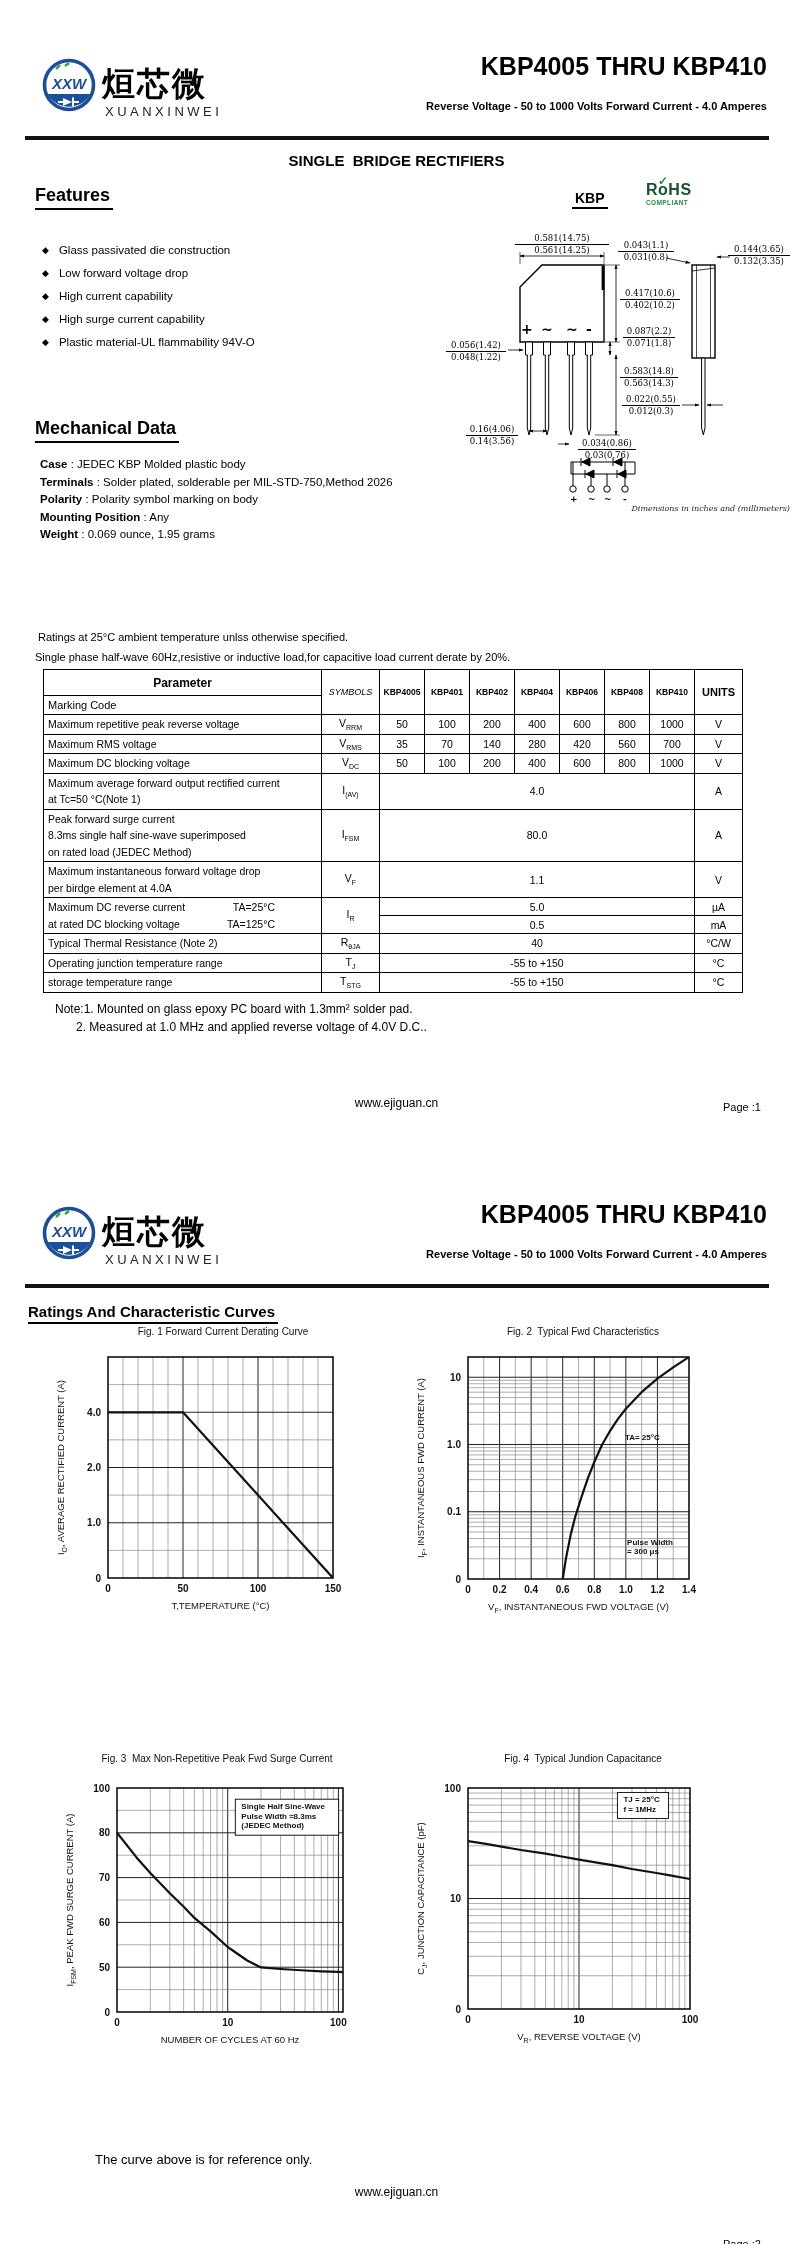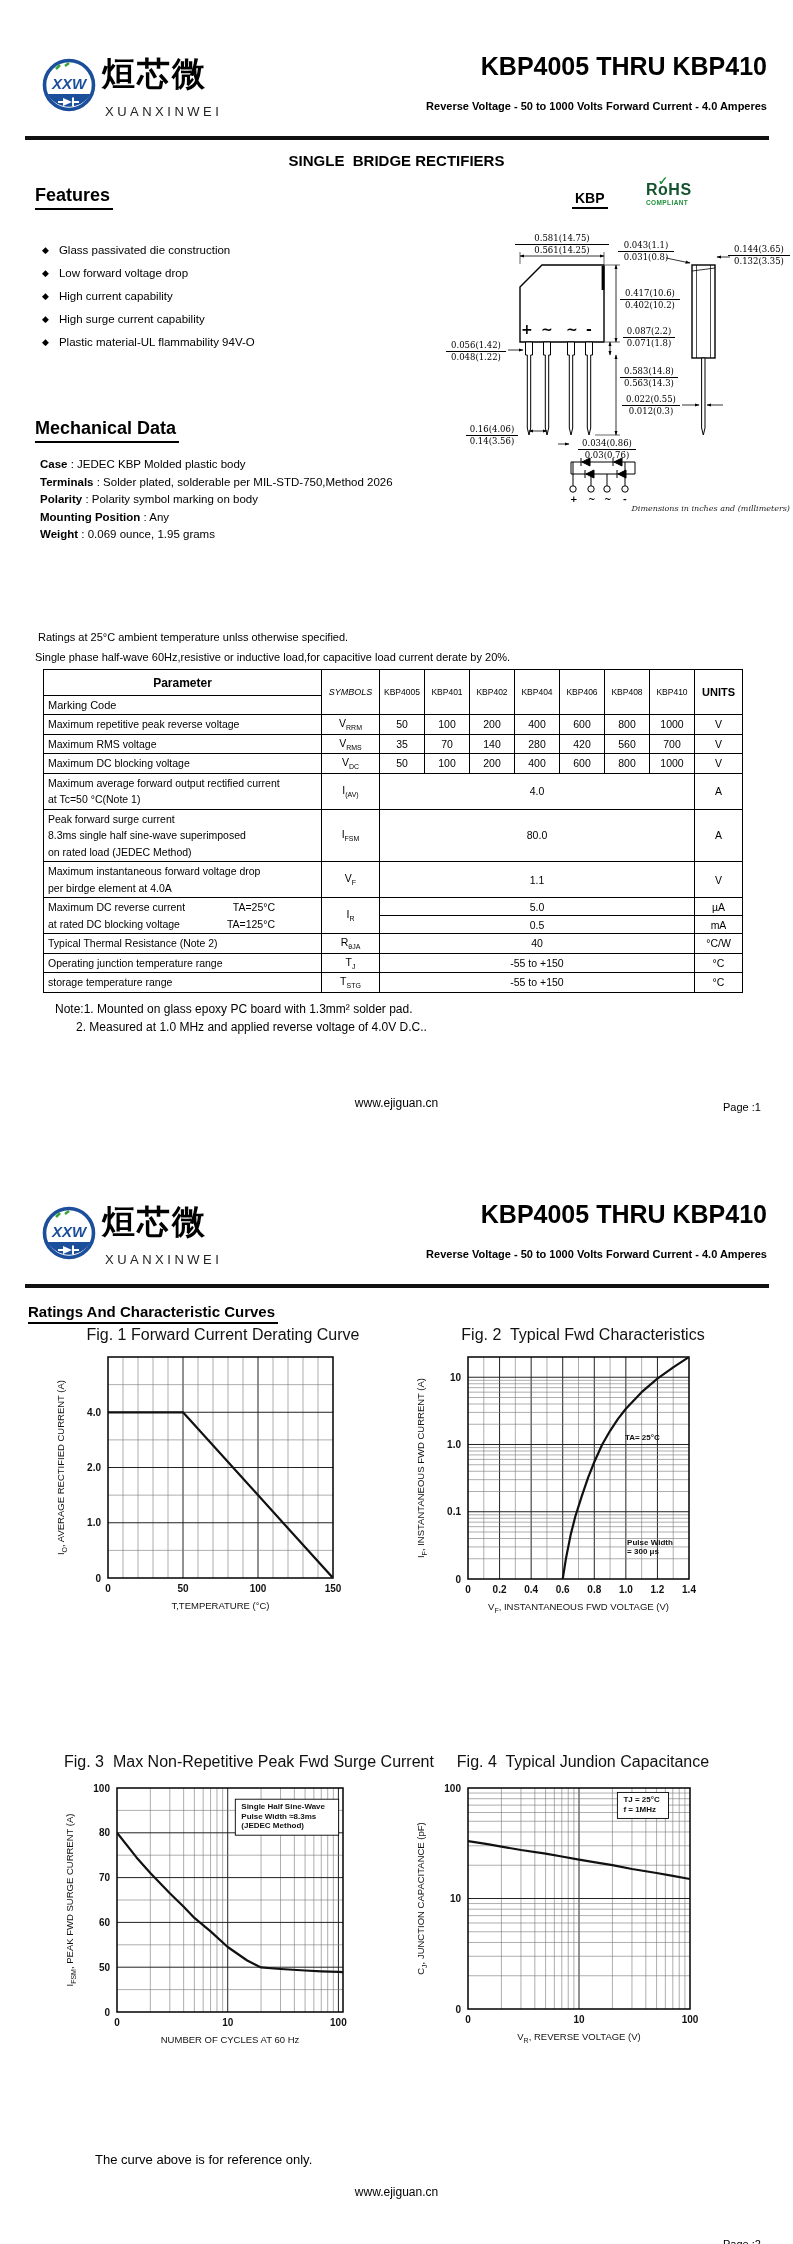--- a/index.html
+++ b/index.html
@@ -1,21 +1,21 @@
 <!DOCTYPE html>
 <html><head>
 <meta charset="utf-8">
 <style>
   html,body{margin:0;padding:0;background:#fff;}
   .sheet{position:relative;width:793px;height:2244px;background:#fff;color:#000;
          font-family:"Liberation Sans",sans-serif;overflow:hidden;}
   .abs{position:absolute;}
   
   .pgheader{position:absolute;left:0;width:793px;height:95px;}
-  .logo-cn{position:absolute;left:102px;top:0;font-size:33px;font-weight:bold;
+  .logo-cn{position:absolute;left:102px;top:10px;font-size:33px;font-weight:bold;
            font-family:Liberation Sans, sans-serif;letter-spacing:2px;text-align:right;}
   .logo-en{position:absolute;left:105px;top:52px;font-size:13px;letter-spacing:3.5px;color:#222;
            font-family:"Liberation Sans",sans-serif;}
   .h-title{position:absolute;right:26px;top:0px;font-size:25px;font-weight:bold;white-space:nowrap;text-align:right;}
   .h-sub{position:absolute;right:26px;top:48px;font-size:11px;font-weight:bold;white-space:nowrap;}
   .rule{position:absolute;left:25px;width:744px;height:4px;background:#111;top:84px;}
   
   .sec-h{font-weight:bold;border-bottom:2.6px solid #000;display:inline-block;padding:0 3px 2px 0;white-space:nowrap;}
   
   .feat li{list-style:none;margin:0 0 11px 0;font-size:11.5px;}
@@ -29,32 +29,32 @@
   .sm{position:absolute;font:bold 9px "DejaVu Sans",sans-serif;}
   .pkg-caption{position:absolute;font:italic 8px "DejaVu Serif",serif;color:#222;}
   
   .mech div{font-size:11.5px;line-height:17.5px;}
   
   .rt{border-collapse:collapse;table-layout:fixed;}
   .rt td{border:1px solid #000;padding:0;}
   .hp1{font-weight:bold;font-size:12px;text-align:center;padding:6px 0 5px;border-bottom:1px solid #000;}
   .hp2{font-size:11px;padding:3px 4px 3px;}
   .hs{font-style:italic;font-size:9px;text-align:center;}
-  .hpart{font-size:8.5px;text-align:center;}
+  .hpart{font-size:8.5px;text-align:center;font-weight:bold;}
   .hu{font-weight:bold;font-size:11px;text-align:center;}
   .cp{padding:1px 4px !important;font-size:10.5px;}
   .pl{line-height:16.5px;}
   .split{display:flex;justify-content:space-between;padding-right:42px;}
   .cs{text-align:center;font-size:10.5px;}
   .cs sub,.hsub{font-size:7px;}
   .cv{text-align:center;font-size:10.5px;}
   .cu{text-align:center;font-size:10.5px;}
   .notes{font-size:12px;line-height:18px;}
   .figwrap{position:absolute;}
-  .figtitle{position:absolute;top:8px;left:0;right:0;text-align:center;font-size:16px;color:#111;
+  .figtitle{position:absolute;top:8px;left:0;right:0;text-align:center;font-size:10px;color:#111;
             padding-left:34px;white-space:pre;}
   .site{position:absolute;left:0;width:793px;text-align:center;font-size:12px;}
   .pageno{position:absolute;font-size:11px;}
   .refnote{position:absolute;font-size:13px;}
 </style>
 </head>
 <body>
 
 <div class="sheet">
 

